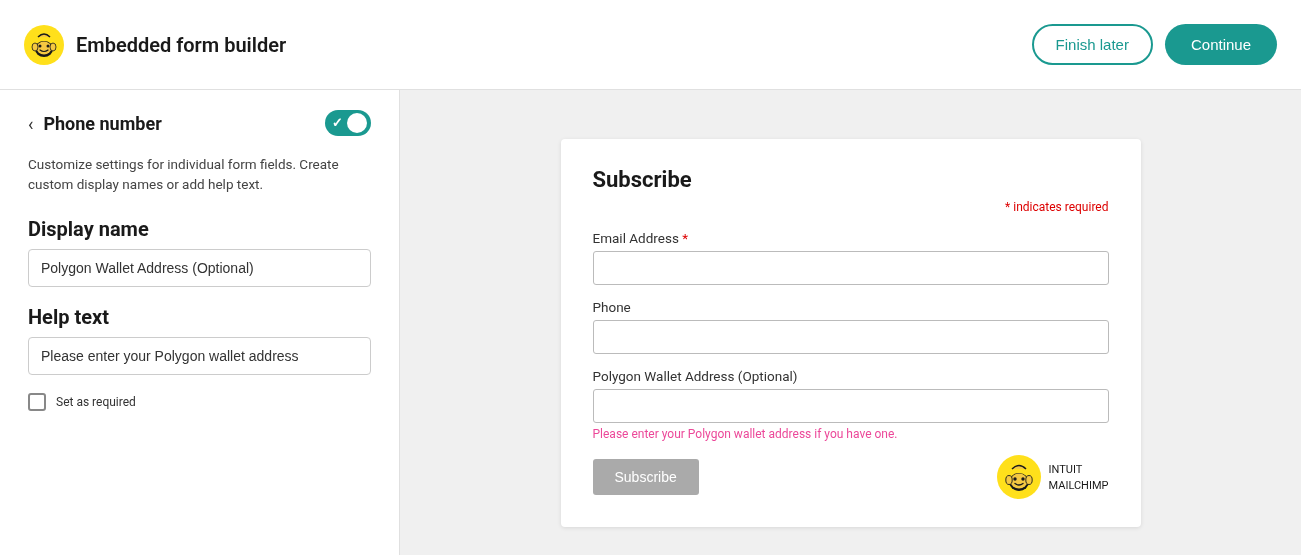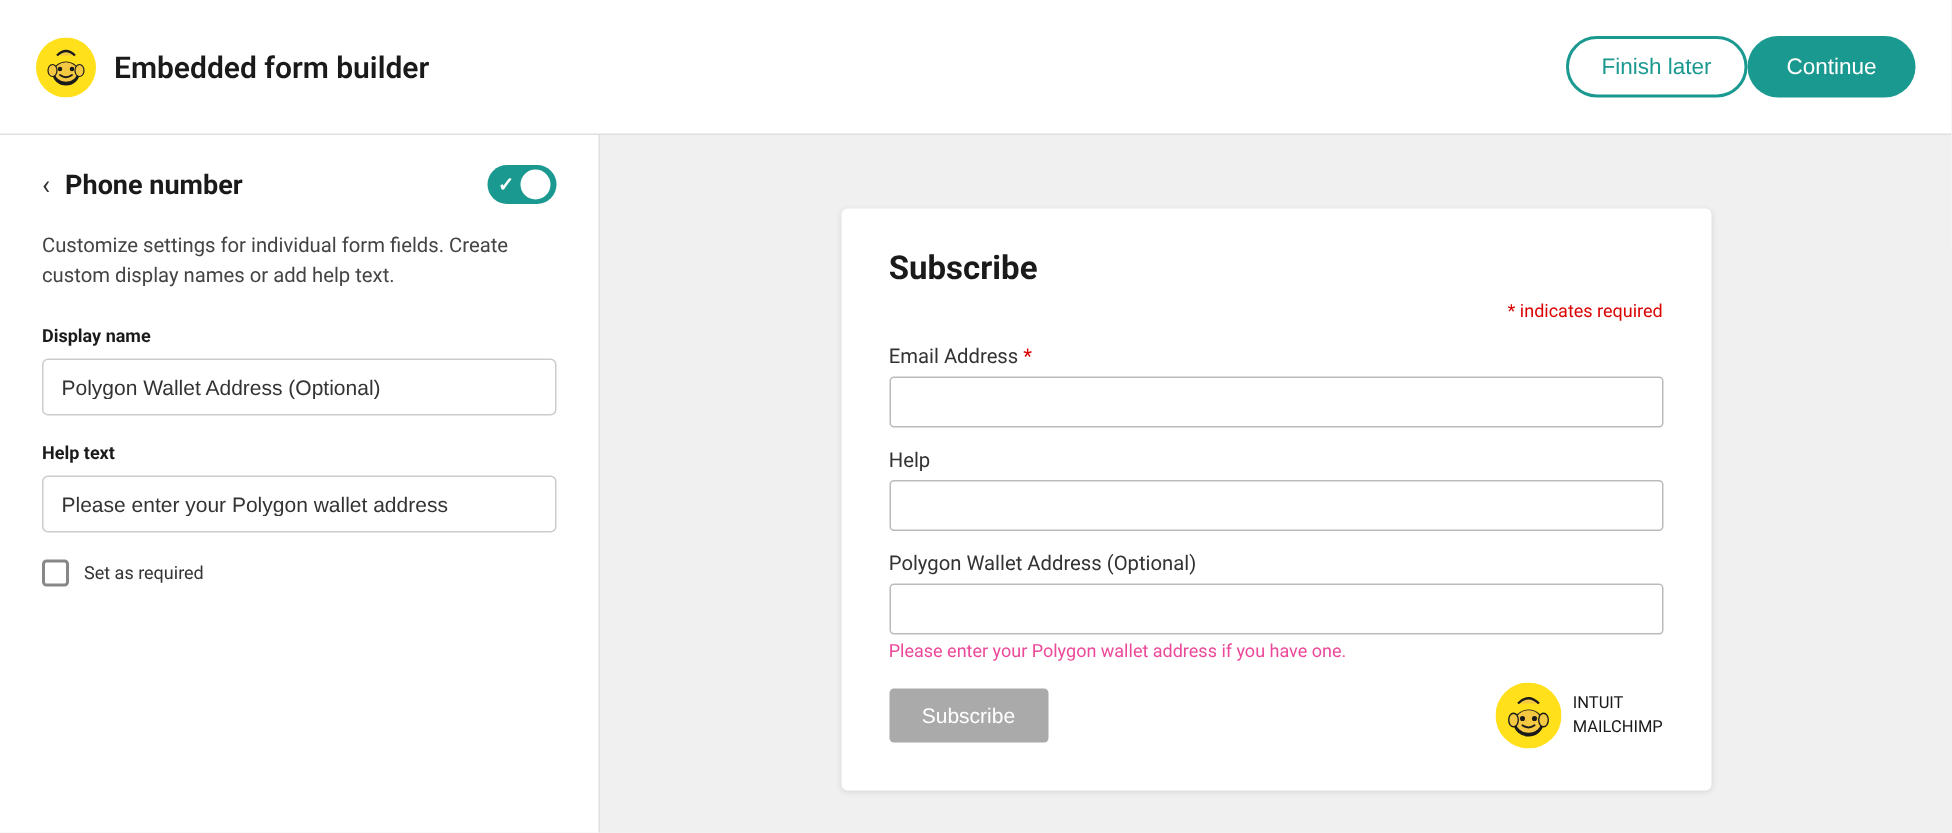--- a/index.html
+++ b/index.html
@@ -21,20 +21,21 @@
       gap: 12px;
     }
     .header-title {
       font-size: 20px;
       font-weight: 600;
       color: #1a1a1a;
     }
     .header-actions {
       display: flex;
       align-items: center;
+      gap: 12px;
     }
     .btn-finish-later {
       background: #fff;
       border: 2px solid #1a9990;
       color: #1a9990;
       padding: 10px 22px;
       border-radius: 24px;
       font-size: 15px;
       font-weight: 500;
       cursor: pointer;
@@ -123,21 +124,21 @@
     }
 
     .sidebar-description {
       font-size: 13.5px;
       color: #444;
       line-height: 1.5;
       margin-bottom: 22px;
     }
 
     .field-label {
-      font-size: 12px;
+      font-size: 20px;
       font-weight: 700;
       color: #1a1a1a;
       margin-bottom: 8px;
     }
     .field-input {
       width: 100%;
       padding: 10px 12px;
       border: 1px solid #ccc;
       border-radius: 4px;
       font-size: 14px;
@@ -309,21 +310,21 @@
   <div class="preview">
     <div class="form-card">
       <div class="form-title">Subscribe</div>
       <div class="required-note"><span style="color:#d00">*</span> <span>indicates required</span></div>
 
       
       <div class="form-field-label">Email Address <span class="req">*</span></div>
       <input class="form-input" type="text" style="">
 
       
-      <div class="form-field-label">Help</div>
+      <div class="form-field-label">Phone</div>
       <input class="form-input" type="text" style="">
 
       
       <div class="form-field-label">Polygon Wallet Address (Optional)</div>
       <input class="form-input" type="text" style="">
       <div class="form-help-text">Please enter your Polygon wallet address if you have one.</div>
 
       <div class="form-footer">
         <button class="btn-subscribe">Subscribe</button>
         <div class="mailchimp-brand">

